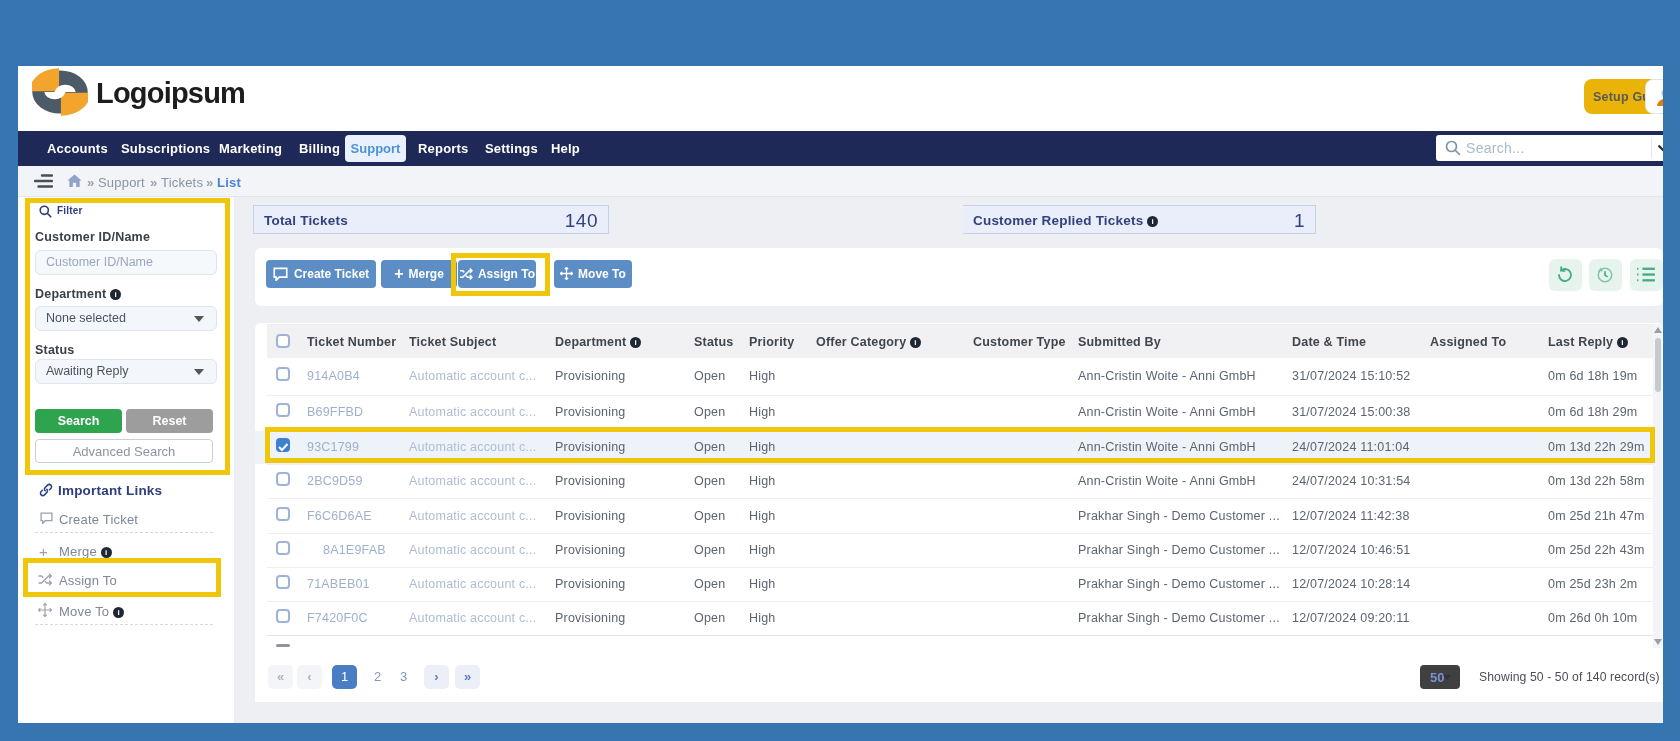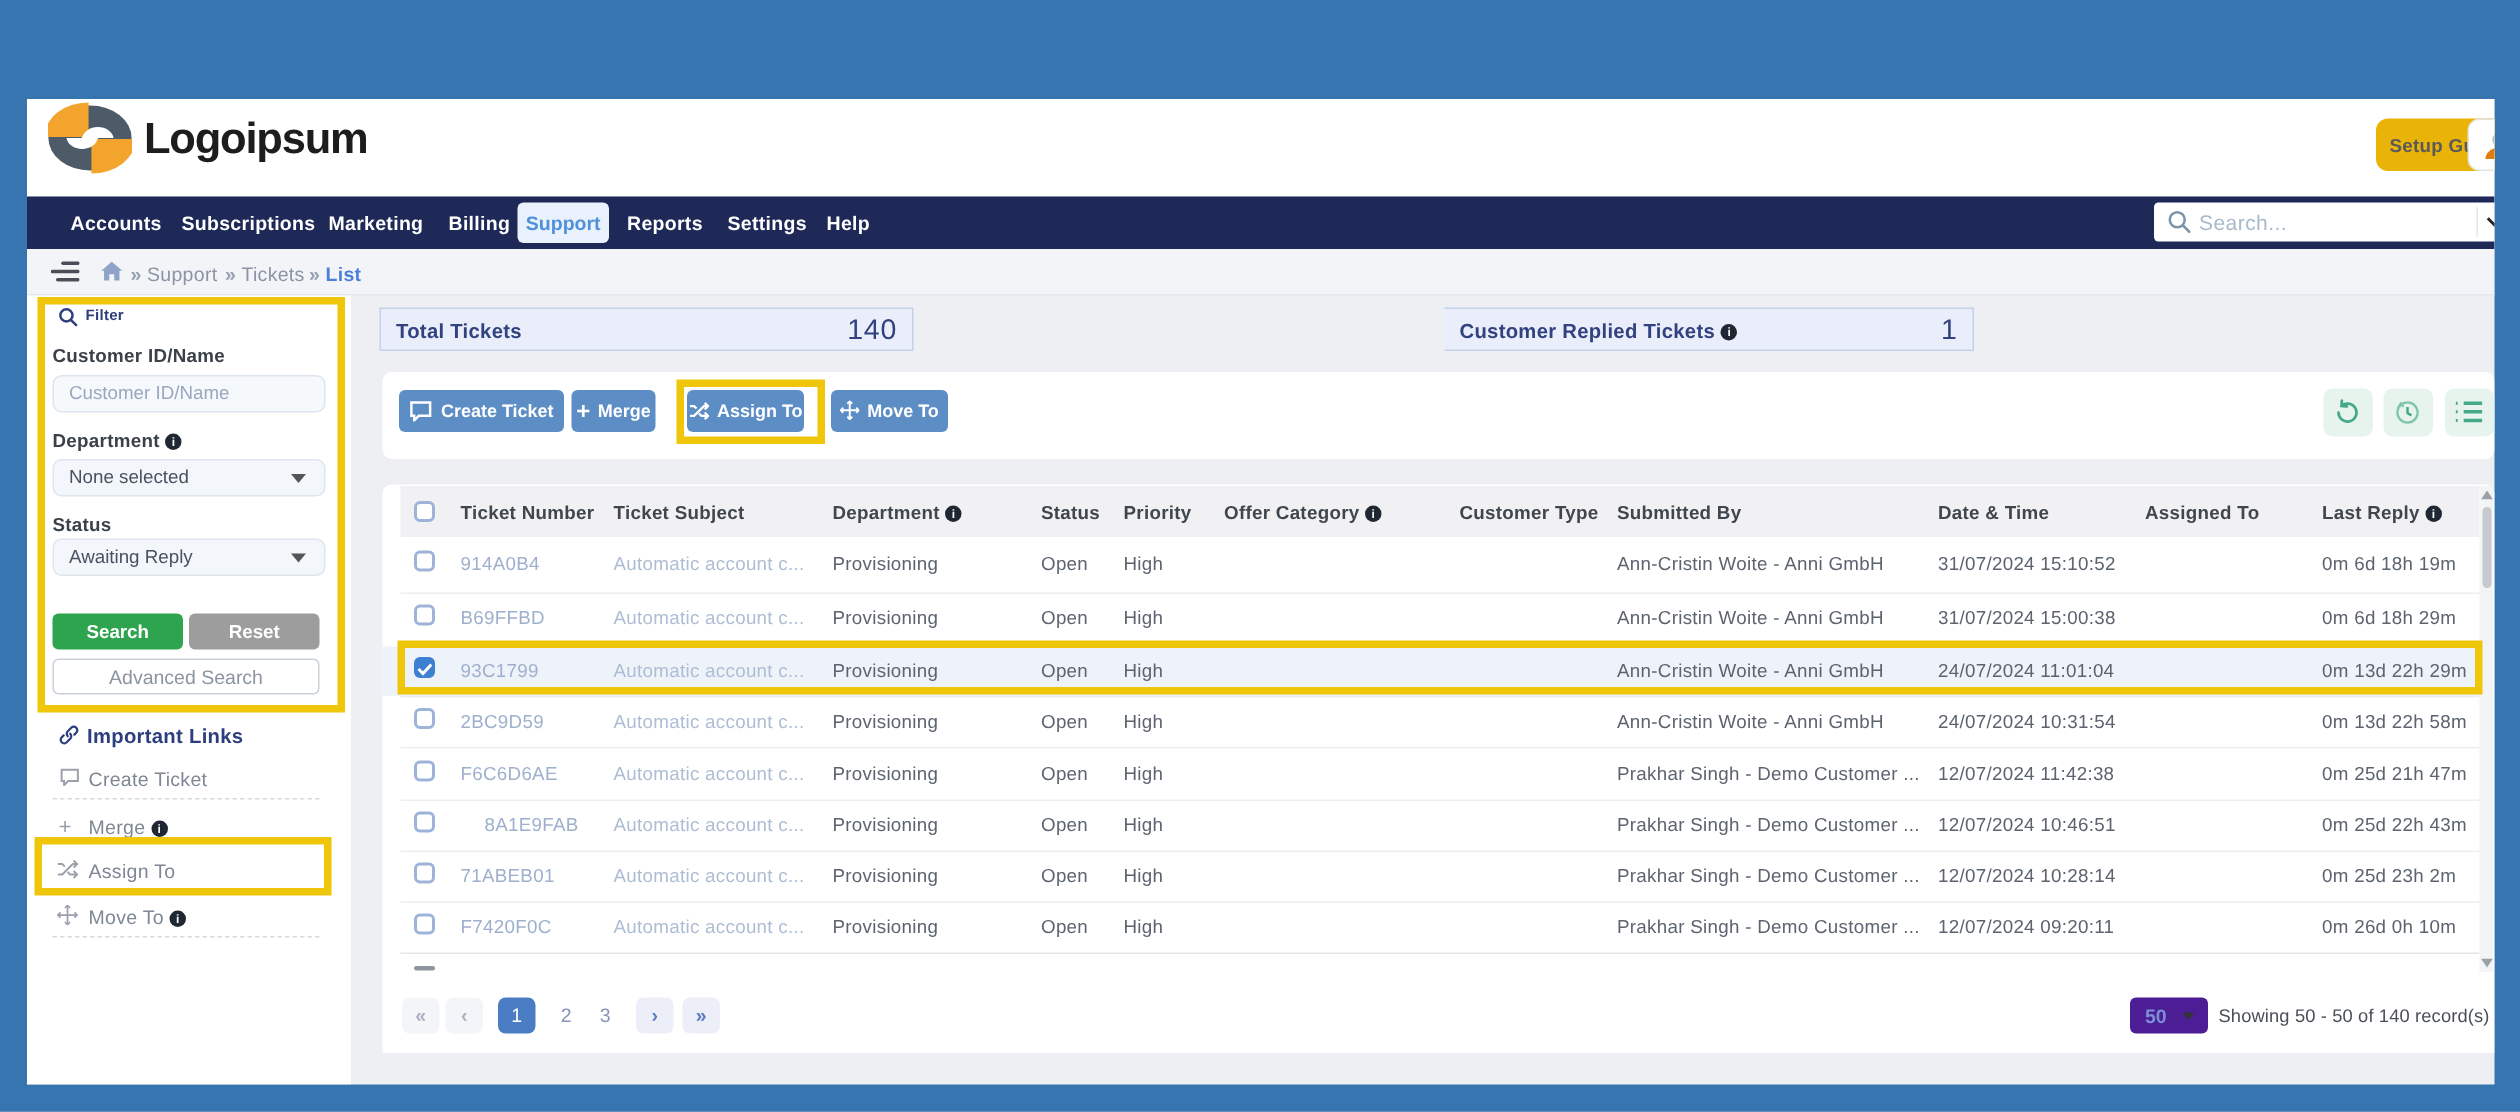--- a/index.html
+++ b/index.html
@@ -167,21 +167,21 @@
       <span class="v">140</span>
     </div>
 <div class="stat" style="left:945px;width:353px;border-left:none">
       <span class="l">Customer Replied Tickets <i class="inf">i</i></span>
       <span class="v">1</span>
     </div>
 <div id="panel"></div>
 <div class="bbtn" style="left:248px;width:110px"><svg style="vertical-align:-3px;margin-right:6px" width="15" height="14" viewBox="0 0 24 22">
         <path d="M2 2 h20 v14 h-12 l-5 5 v-5 h-3 Z" fill="none" stroke="#fff" stroke-width="2.6"></path>
       </svg><span style="line-height:28px">Create Ticket</span></div>
-<div class="bbtn" style="left:363px;width:56px"><span style="font-size:16px;vertical-align:-1px;margin-right:5px">+</span><span style="line-height:28px">Merge</span></div>
+<div class="bbtn" style="left:363px;width:76px"><span style="font-size:16px;vertical-align:-1px;margin-right:5px">+</span><span style="line-height:28px">Merge</span></div>
 <div class="bbtn" style="left:440px;width:78px"><svg style="vertical-align:-2px;margin-right:5px" width="14" height="12" viewBox="0 0 24 22">
         <g fill="none" stroke="#fff" stroke-width="2.8">
           <path d="M1 17 h5 l12-12 h5 M1 5 h5 l3 3 M12 14 l3 3 h8"></path>
           <path d="M19 1 l4 4 -4 4 M19 13 l4 4 -4 4"></path>
         </g>
       </svg><span style="line-height:28px">Assign To</span></div>
 <div class="bbtn" style="left:536px;width:78px"><svg style="vertical-align:-2px;margin-right:5px" width="13" height="13" viewBox="0 0 24 24">
         <g fill="none" stroke="#fff" stroke-width="2.4">
           <path d="M12 1 v22 M1 12 h22"></path>
           <path d="M9 4 l3-3 3 3 M9 20 l3 3 3-3 M4 9 l-3 3 3 3 M20 9 l3 3 -3 3"></path>
@@ -317,21 +317,21 @@
 <svg class="abs" style="left:1399px;top:316px" width="8" height="6" viewBox="0 0 8 6">
         <path d="M0 0 L8 0 L4 6 Z" fill="#9aa0a8"></path>
       </svg>
 <div class="pg" style="left:13px;background:#f4f5f8;color:#a9b2c2;font-weight:bold">«</div>
 <div class="pg" style="left:42px;background:#f4f5f8;color:#a9b2c2;font-weight:bold">‹</div>
 <div class="pg" style="left:77px;background:#4a7dc4;color:#fff">1</div>
 <div class="pg" style="left:110px;color:#8596b8">2</div>
 <div class="pg" style="left:136px;color:#8596b8">3</div>
 <div class="pg" style="left:169px;background:#eceff7;color:#5c7cc0;font-weight:bold">›</div>
 <div class="pg" style="left:200px;background:#eceff7;color:#5c7cc0;font-weight:bold">»</div>
-<div class="abs" style="left:1165px;top:342px;width:52px;height:24px;background:#4c1d95;border-radius:4px">
+<div class="abs" style="left:1165px;top:342px;width:40px;height:24px;background:#404040;border-radius:4px">
         <span style="position:absolute;left:10px;top:5px;font-size:13px;font-weight:bold;color:#7c8fd6">50</span>
         <span class="caret" style="right:9px;top:10px;border-left-width:4px;border-right-width:4px;border-top-width:5px;border-top-color:#333"></span>
       </div>
 <span class="abs" style="left:1224px;top:347px;font-size:12.2px;color:#4a4f57;letter-spacing:0.1px;white-space:nowrap">Showing 50 - 50 of 140 record(s)</span>
 </div>
 <div class="yb" style="left:7px;top:132px;width:205px;height:277px"></div>
 <div class="yb" style="left:433px;top:187px;width:99px;height:43px"></div>
 <div class="yb" style="left:247px;top:361px;width:1390px;height:36px"></div>
 <div class="yb" style="left:5px;top:492px;width:198px;height:39px"></div>
 </div>

